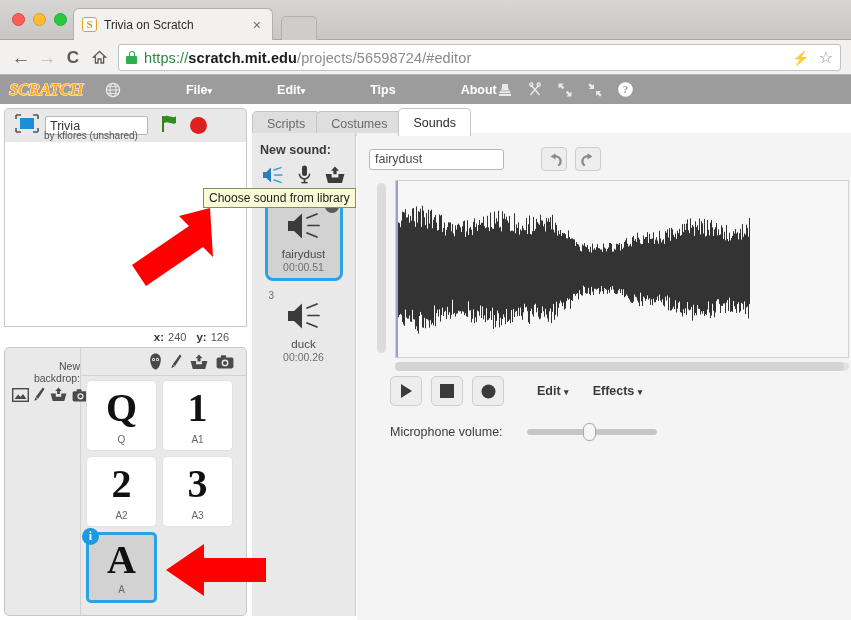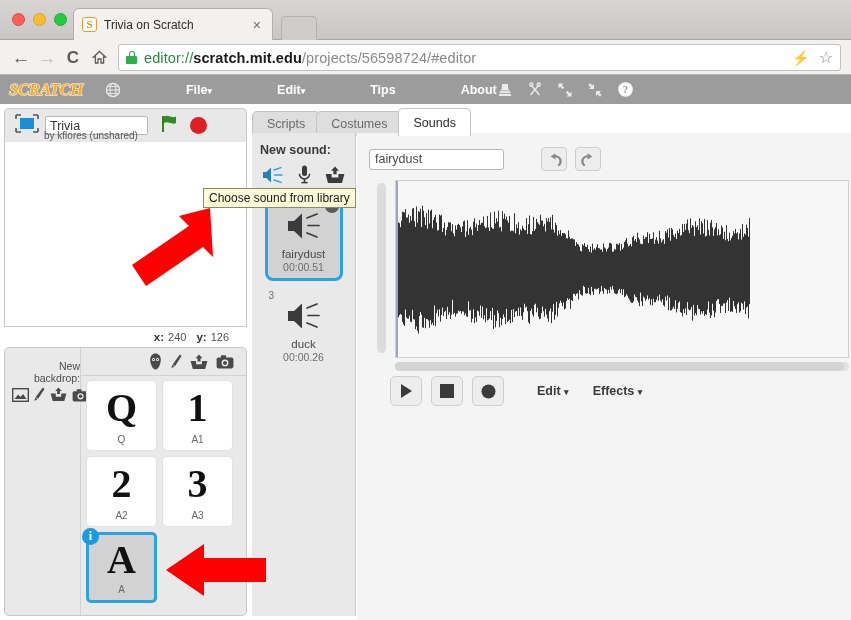--- a/index.html
+++ b/index.html
@@ -306,21 +306,21 @@
       <svg width="15" height="15" viewBox="0 0 15 15">
           <path d="M7.5 1.5 L13.5 7 L11.6 7 L11.6 13 L9 13 L9 9 L6 9 L6 13 L3.4 13 L3.4 7 L1.5 7 Z" fill="none" stroke="#5b5b5b" stroke-width="1.3"></path>
         </svg>
     </div>
   </div>
   <div class="omnibox">
     <div class="lock">
       <div class="shackle"></div>
         <div class="body"></div>
     </div>
-    <div class="url"><span class="scheme">editor://</span><span class="host">scratch.mit.edu</span><span class="path">/projects/56598724/#editor</span></div>
+    <div class="url"><span class="scheme">https://</span><span class="host">scratch.mit.edu</span><span class="path">/projects/56598724/#editor</span></div>
     <div class="omni-right">
       <div class="bolt">⚡</div>
       <div class="star">☆</div>
     </div>
   </div>
 
   <div class="scratch-menubar">
     <div class="scratch-logo">SCRATCH</div>
     <div class="globe">
       <svg width="16" height="16" viewBox="0 0 16 16">
@@ -955,20 +955,26 @@
       </div>
       <div class="ctl-btn">
         <svg width="15" height="15" viewBox="0 0 15 15">
             <circle cx="7.5" cy="7.5" r="7" fill="#3b3b3b"></circle>
           </svg>
       </div>
       <div class="dd"><span>Edit</span> <span class="caret">▾</span></div>
       <div class="dd"><span>Effects</span> <span class="caret">▾</span></div>
     </div>
 
+    <div class="mic-row">
+      <div class="mic-label">Microphone volume:</div>
+      <div class="slider">
+        <div class="slider-knob"></div>
+      </div>
+    </div>
   </div>
 
   <div class="tooltip">Choose sound from library</div>
 
   <div class="arrow arrow-ne">
     <svg width="100" height="90" viewBox="0 0 100 90">
       <path d="M84 4 L53 12 L63 22 L6 61 L20 82 L77 43 L87 53 Z" fill="#ff0000"></path>
     </svg>
   </div>
   <div class="arrow arrow-w">

